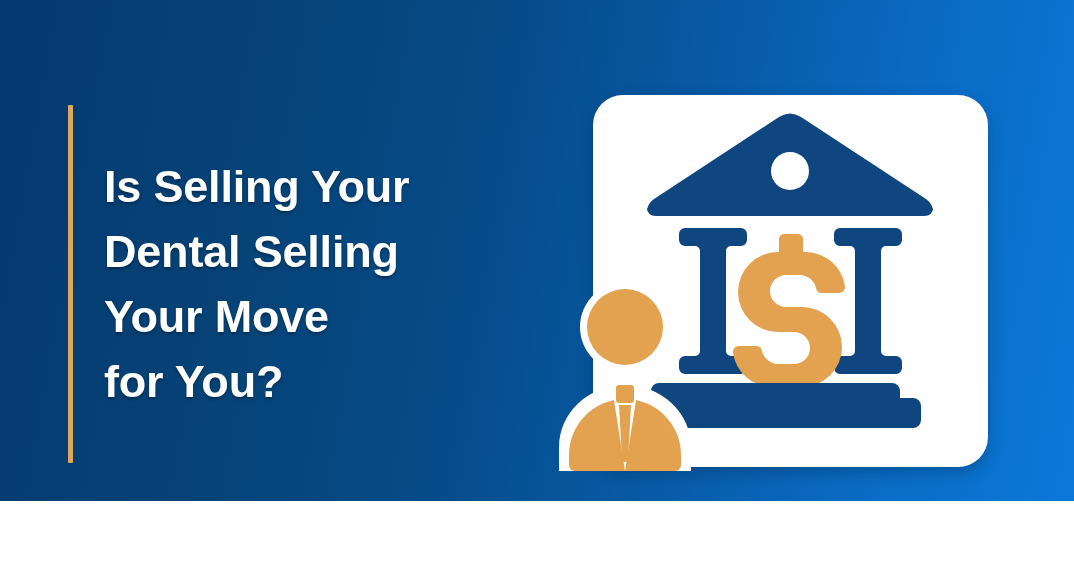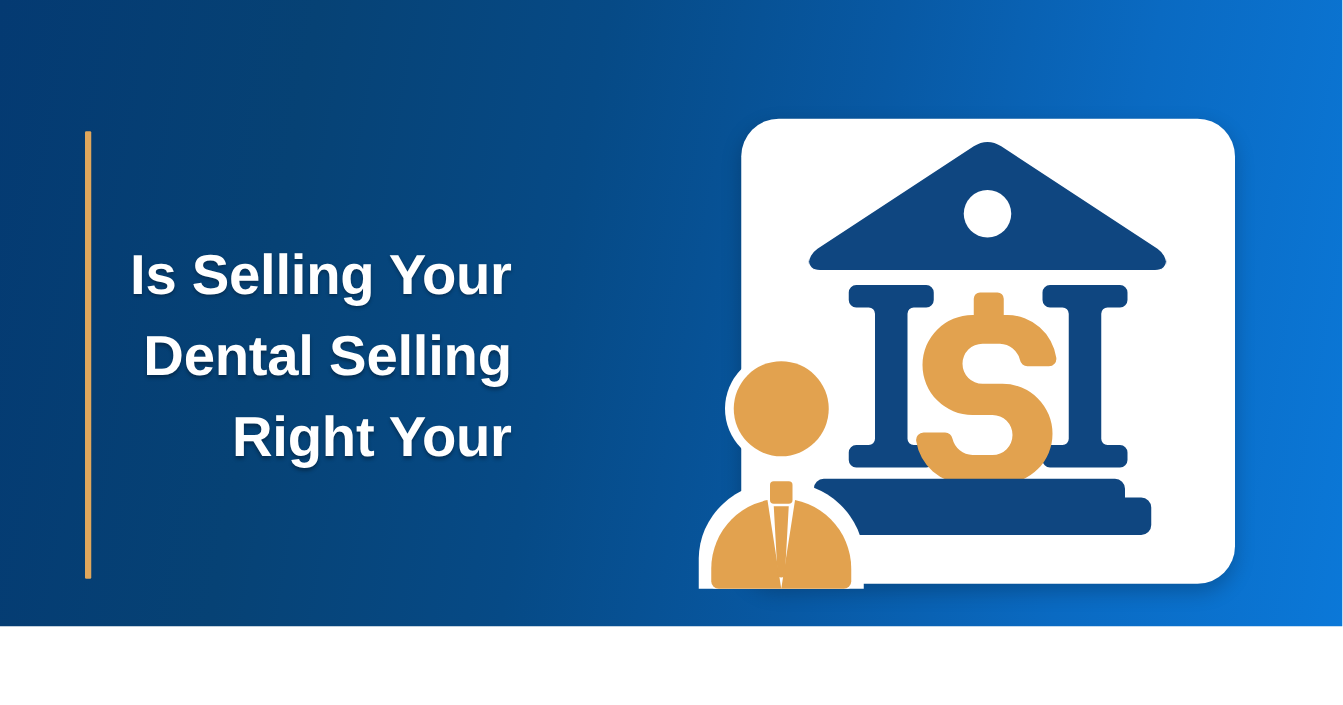--- a/index.html
+++ b/index.html
@@ -13,21 +13,20 @@
     position:relative;
     width:1074px; height:501px;
     background: linear-gradient(100deg,
         #043a72 0%,
         #064275 22%,
         #064a86 42%,
         #0859a4 62%,
         #0a6ac2 80%,
         #0b78d8 100%);
     overflow:hidden;
-    text-align:right;
   }
 
   
   .text-block {
     position:absolute;
     left:68px; top:105px;
     width:470px; height:358px;
     display:flex;
     align-items:stretch;
   }
@@ -70,21 +69,22 @@
 </head>
 <body>
 
 <div class="banner">
 
   <div class="text-block">
     <div class="accent-rule"></div>
     <h1 class="headline">
       <span class="line">Is Selling Your</span>
       <span class="line">Dental Selling</span>
-      <span class="line">Right Your</span>
+      <span class="line">Your Move</span>
+      <span class="line">for You?</span>
     </h1>
   </div>
 
   <div class="icon-card"></div>
 
   <div class="icon-art">
     <svg width="395" height="372" viewBox="0 0 395 372" xmlns="http://www.w3.org/2000/svg">
 
       <g>
         <path d="M197 21

